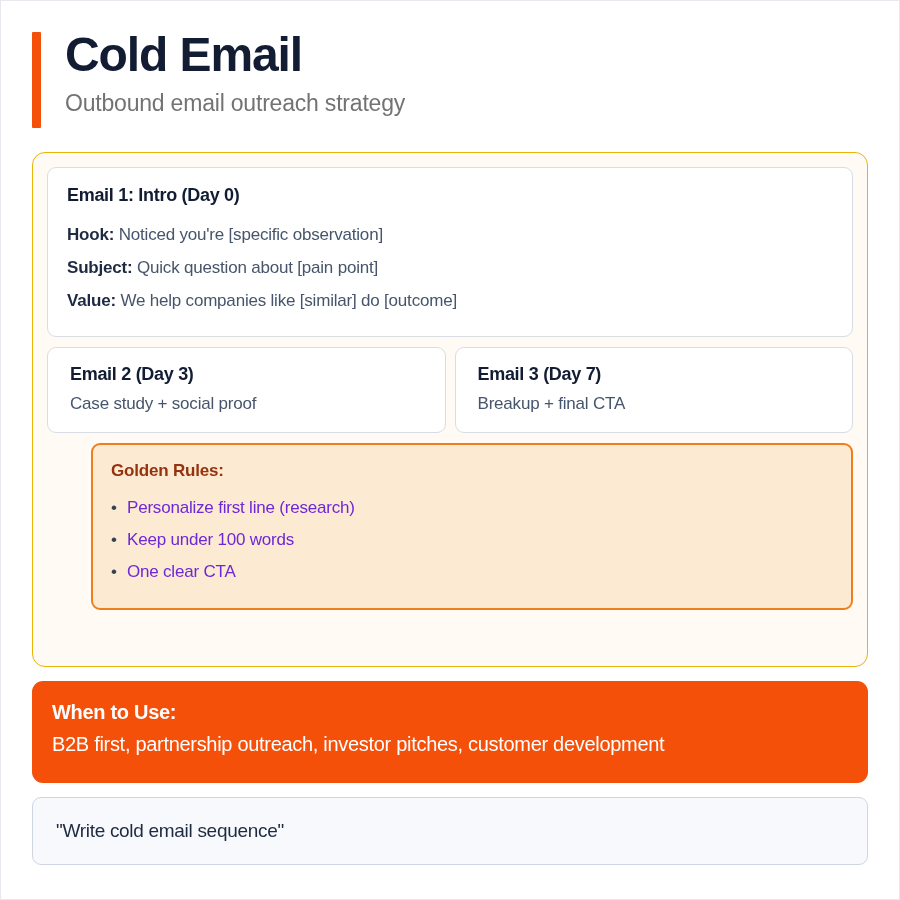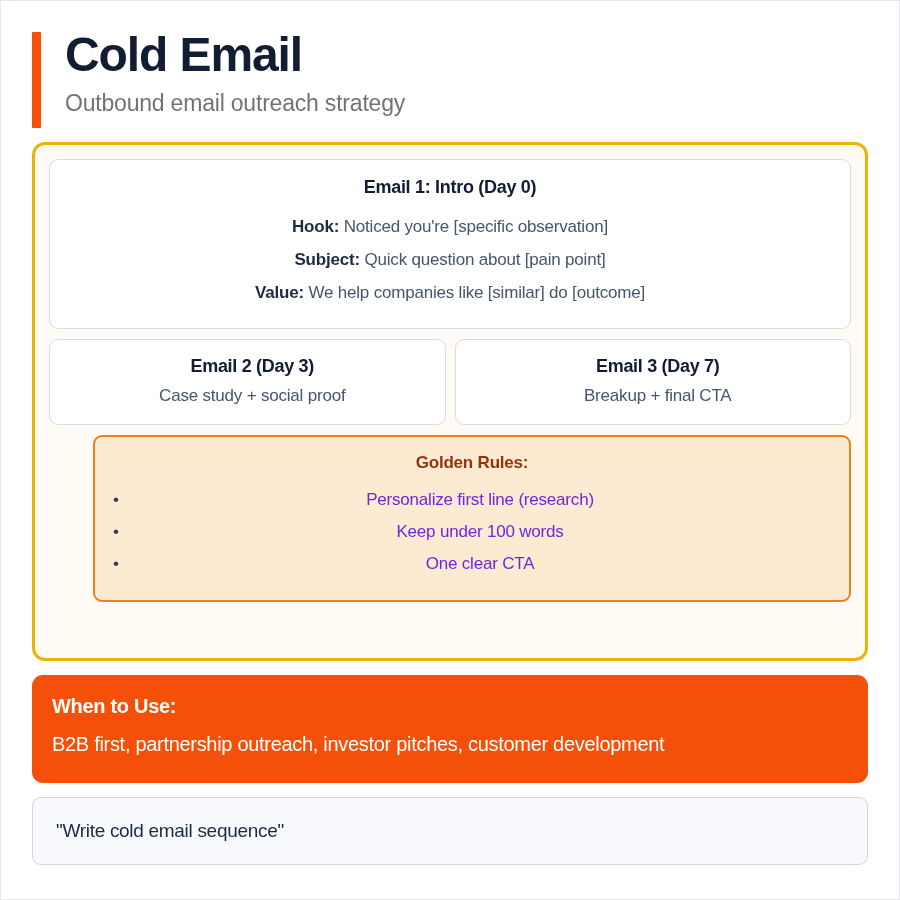--- a/index.html
+++ b/index.html
@@ -22,21 +22,21 @@
     height: 900px;
     background: #ffffff;
     border: 1px solid #e6e8ee;
     padding: 28px 31px 0 31px;
   }
 
   
   .header {
     position: relative;
     padding-left: 33px;
-    margin-bottom: 23px;
+    margin-bottom: 33px;
   }
   .accent-bar {
     position: absolute;
     left: 0;
     top: 3px;
     width: 9px;
     height: 96px;
     background: #f4500a;
     border-radius: 1px;
   }
@@ -52,24 +52,23 @@
     font-weight: 400;
     color: #737373;
     line-height: 1.35;
     margin-top: 6px;
     letter-spacing: -0.2px;
   }
 
   
   .panel {
     background: #fffaf3;
-    border: 3px solid #eab308;
+    border: 1px solid #eab308;
     border-radius: 13px;
     padding: 14px 14px 56px 14px;
-    text-align: center;
   }
 
   
   .email-card {
     background: #ffffff;
     border: 1px solid #d8dde5;
     border-radius: 9px;
     padding: 17px 19px 19px 19px;
   }
   .email-card .card-title {
@@ -94,21 +93,21 @@
   .two-col {
     display: flex;
     gap: 9px;
     margin-top: 10px;
   }
   .mini-card {
     flex: 1 1 0;
     background: #ffffff;
     border: 1px solid #d8dde5;
     border-radius: 9px;
-    padding: 16px 18px 18px 28px;
+    padding: 16px 18px 18px 22px;
   }
   .mini-card .mini-title {
     font-size: 18px;
     font-weight: 700;
     color: #121c33;
     letter-spacing: -0.3px;
     margin-bottom: 9px;
   }
   .mini-card .mini-desc {
     font-size: 17px;
@@ -154,21 +153,21 @@
     margin-top: 14px;
     background: #f4500a;
     border-radius: 11px;
     padding: 20px 20px 24px 20px;
     color: #ffffff;
   }
   .banner-title {
     font-size: 20px;
     font-weight: 700;
     letter-spacing: -0.3px;
-    margin-bottom: 12px;
+    margin-bottom: 6px;
   }
   .banner-text {
     font-size: 20px;
     font-weight: 400;
     line-height: 1.45;
     letter-spacing: -0.3px;
   }
 
   
   .prompt-box {

